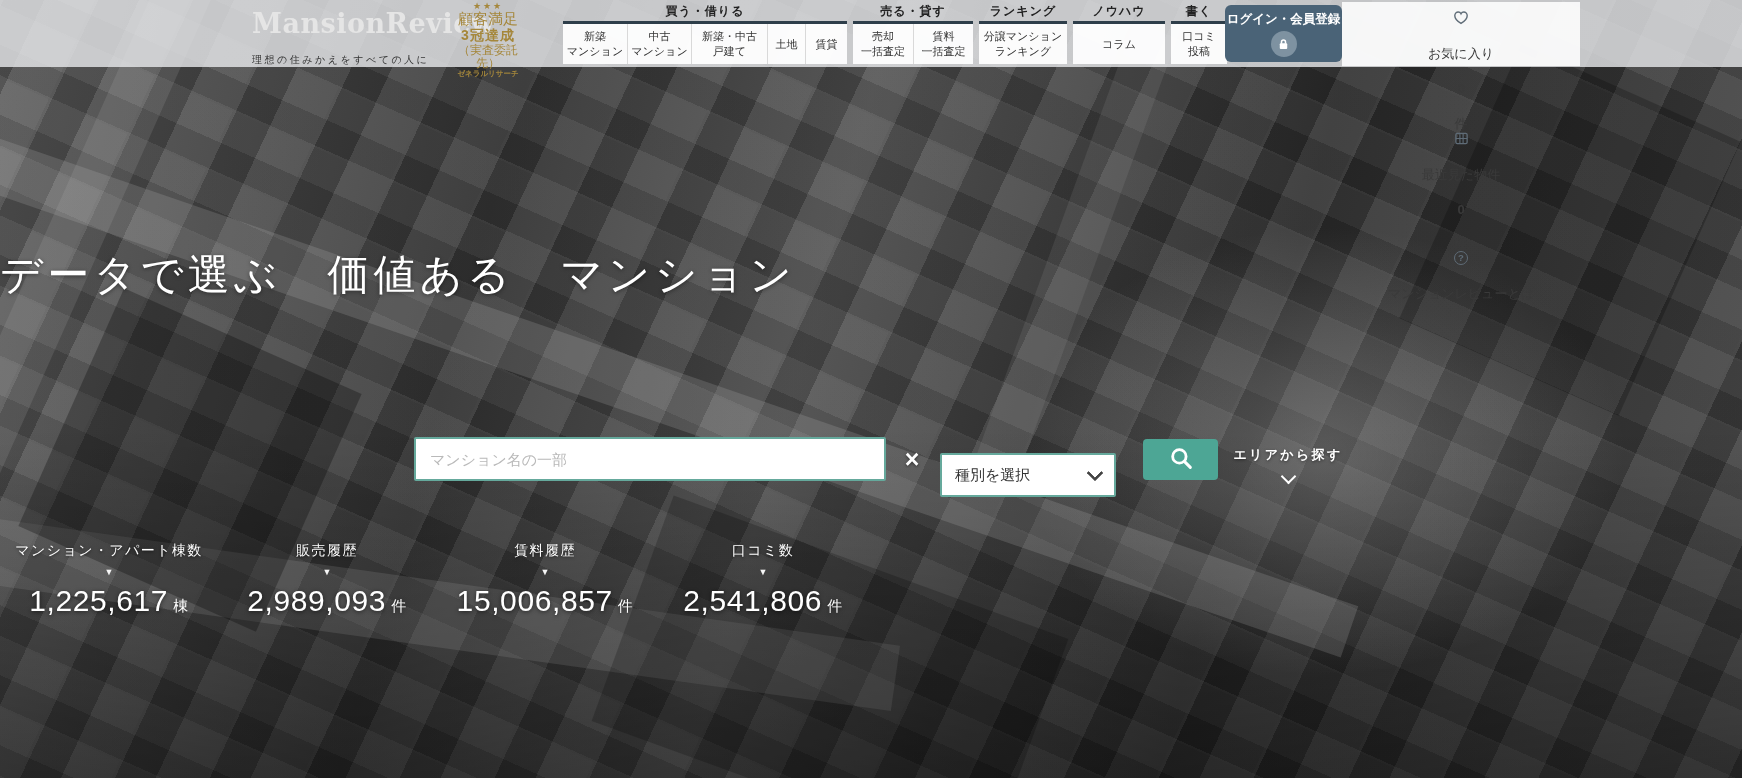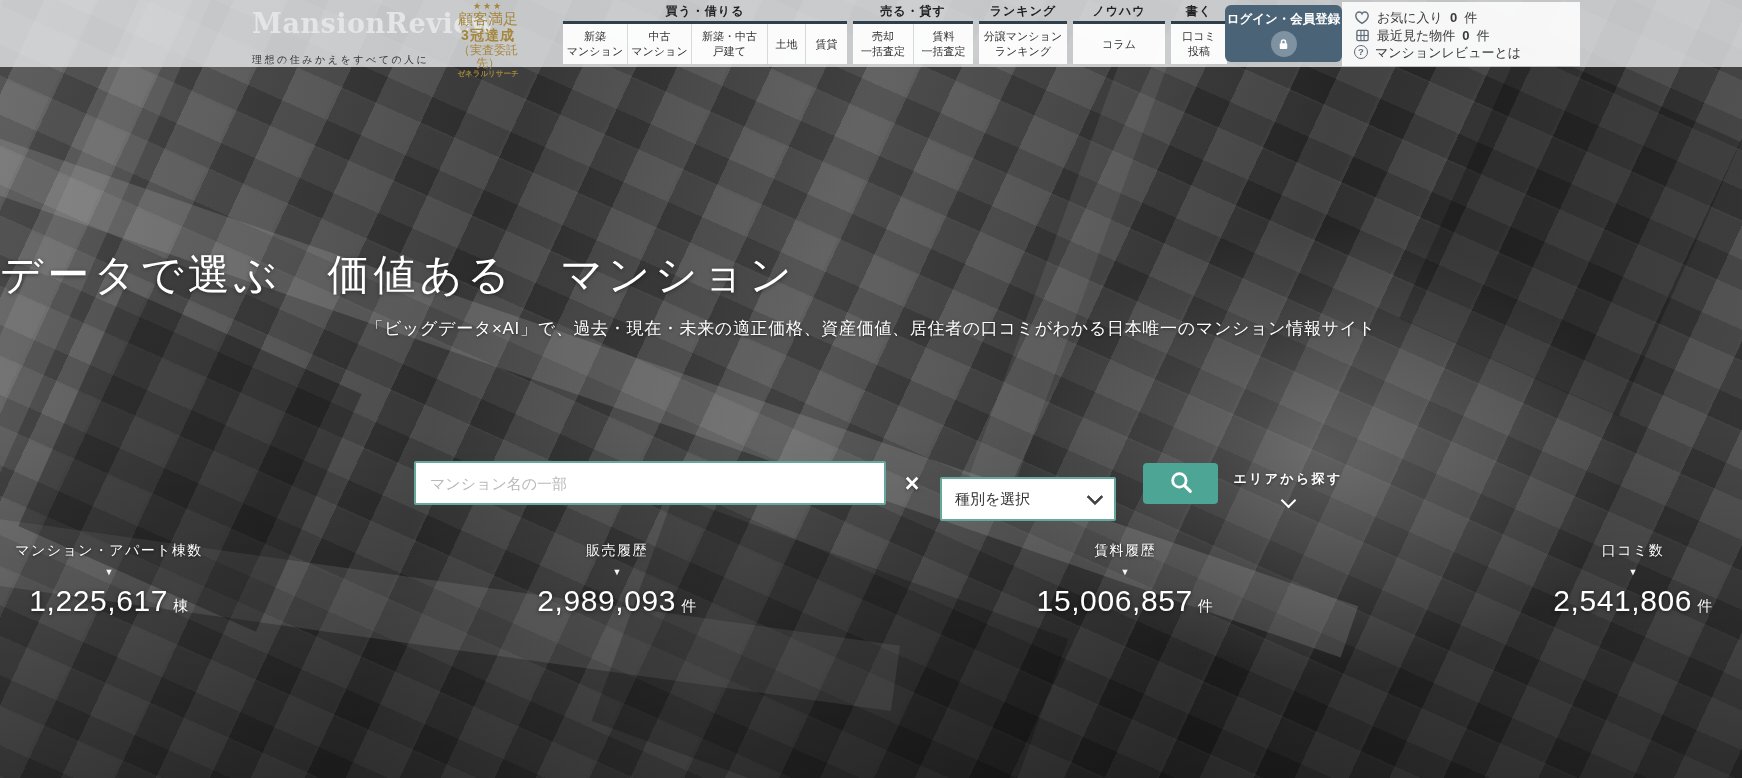--- a/index.html
+++ b/index.html
@@ -62,36 +62,36 @@
       border:none;border-radius:6px;color:#fff;font-size:12.5px;font-weight:700;cursor:pointer;
       font-family:inherit;display:flex;flex-direction:column;align-items:center;
       padding:6px 0 0;gap:3px;}
   .lock-circle{width:26px;height:26px;border-radius:50%;background:#7e92a1;
       display:flex;align-items:center;justify-content:center;}
 
   .quick{position:absolute;left:1342px;top:2px;width:238px;height:64px;
       background:rgba(255,255,255,0.86);padding:7px 12px;box-sizing:border-box;
       display:flex;flex-direction:column;justify-content:space-between;
       font-size:13px;color:#3a3a3a;}
-  .quick-row{display:flex;align-items:center;gap:7px;cursor:pointer;line-height:1;}
+  .quick-row{display:flex;align-items:center;gap:22px;cursor:pointer;line-height:1;flex-direction:column;}
   .quick-count{font-weight:700;}
   .q-icon{display:inline-flex;width:16px;height:16px;align-items:center;justify-content:center;}
   .q-circle{width:14px;height:14px;border-radius:50%;border:1.5px solid #5f6c77;
       font-size:9.5px;font-weight:700;color:#5f6c77;display:inline-flex;
       align-items:center;justify-content:center;box-sizing:border-box;}
 
   
   .headline{position:absolute;top:247px;left:0;right:0;margin:0;color:#fff;
       font-size:42px;font-weight:300;letter-spacing:0.10em;
       text-shadow:0 1px 4px rgba(0,0,0,0.45);z-index:3;}
   .subtitle{position:absolute;top:317px;left:0;right:0;margin:0;text-align:center;color:#fff;
       font-size:17px;font-weight:300;letter-spacing:0.04em;
       text-shadow:0 1px 3px rgba(0,0,0,0.5);z-index:3;}
 
-  .search-row{position:absolute;top:437px;left:0;right:0;height:46px;z-index:3;margin-top:24px;}
+  .search-row{position:absolute;top:437px;left:0;right:0;height:46px;z-index:3;}
   .search-input{position:absolute;left:414px;top:0;width:472px;height:44px;
       border:2px solid #65a99c;background:#fff;font-size:15px;padding:0 14px;
       box-sizing:border-box;color:#333;border-radius:2px;font-family:inherit;outline:none;}
   .search-input::placeholder{color:#b9b9b9;}
   .mult{position:absolute;left:897px;top:0;width:30px;line-height:44px;text-align:center;
       color:#fff;font-size:25px;font-weight:700;text-shadow:0 1px 3px rgba(0,0,0,.5);}
   .type-select{position:absolute;left:940px;top:16px;width:176px;height:44px;
       border:2px solid #65a99c;background:#fff;border-radius:2px;box-sizing:border-box;
       display:flex;align-items:center;justify-content:space-between;padding:0 13px;
       font-size:15px;color:#333;cursor:pointer;}
@@ -100,21 +100,21 @@
   .search-btn{position:absolute;left:1143px;top:2px;width:75px;height:41px;background:#4da695;
       border:none;border-radius:4px;cursor:pointer;display:flex;align-items:center;
       justify-content:center;}
   .area-link{position:absolute;left:1230px;top:8px;width:116px;text-align:center;
       color:#fff;cursor:pointer;}
   .area-label{font-size:13px;font-weight:700;letter-spacing:0.18em;
       text-shadow:0 1px 3px rgba(0,0,0,.5);}
   .area-chev{display:block;margin:7px auto 0;width:9px;height:9px;
       border-right:2.5px solid #fff;border-bottom:2.5px solid #fff;transform:rotate(45deg);}
 
-  .stats{position:absolute;top:542px;left:0;right:0;display:flex;justify-content:space-between;z-index:3;}
+  .stats{position:absolute;top:542px;left:0;right:0;display:flex;justify-content:flex-start;z-index:3;}
   .stat{width:218px;text-align:center;color:#fff;}
   .stat-label{font-size:14px;font-weight:500;letter-spacing:0.10em;
       text-shadow:0 1px 3px rgba(0,0,0,.6);}
   .stat-arrow{display:block;font-size:9px;margin-top:7px;opacity:.95;}
   .stat-value{margin-top:7px;font-size:30px;font-weight:300;letter-spacing:0.02em;
       text-shadow:0 1px 4px rgba(0,0,0,.6);}
   .stat-unit{font-size:15px;margin-left:5px;}
 </style>
 </head>
 <body>
@@ -250,21 +250,20 @@
         <span>件</span>
       </div>
       <div class="quick-row">
         <span class="q-circle">?</span>
         <span>マンションレビューとは</span>
       </div>
     </div>
   </header>
 
   <h1 class="headline">データで選ぶ　価値ある　マンション</h1>
-  <p class="subtitle">「ビッグデータ×AI」で、過去・現在・未来の適正価格、資産価値、居住者の口コミがわかる日本唯一のマンション情報サイト</p>
 
   <div class="search-row">
     <input class="search-input" type="text" placeholder="マンション名の一部" style="">
     <span class="mult">×</span>
     <div class="type-select">
       <span>種別を選択</span>
       <span class="sel-chev"></span>
     </div>
     <button class="search-btn">
       <span>

